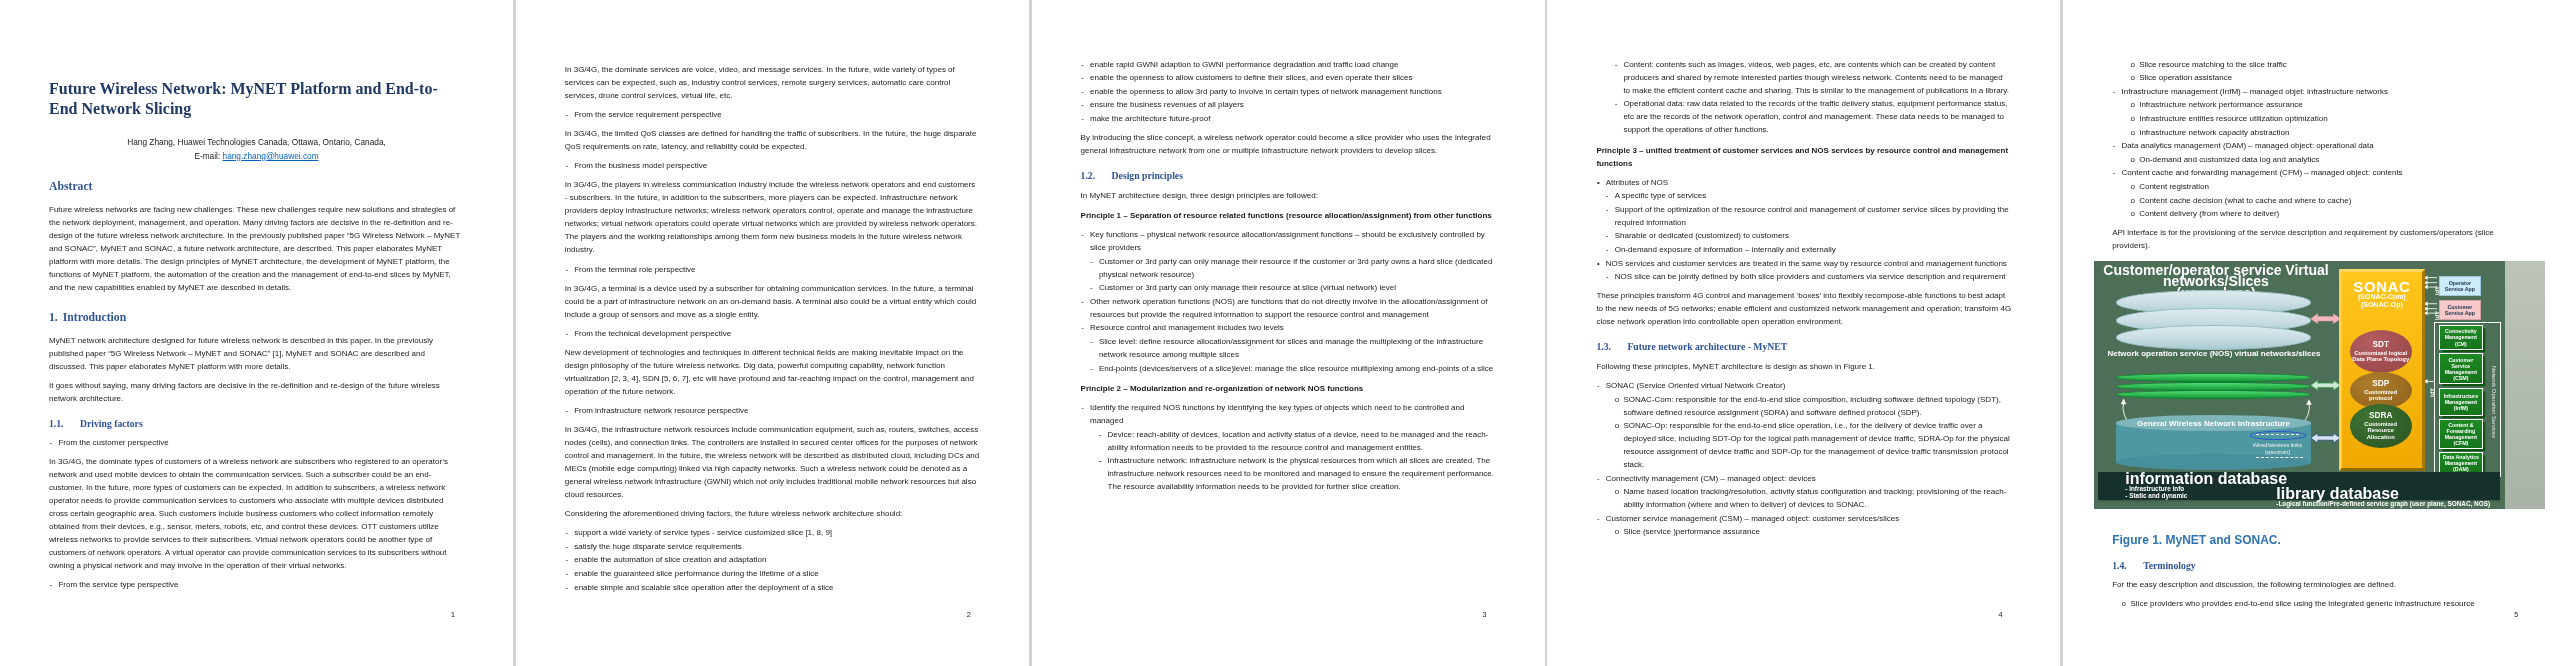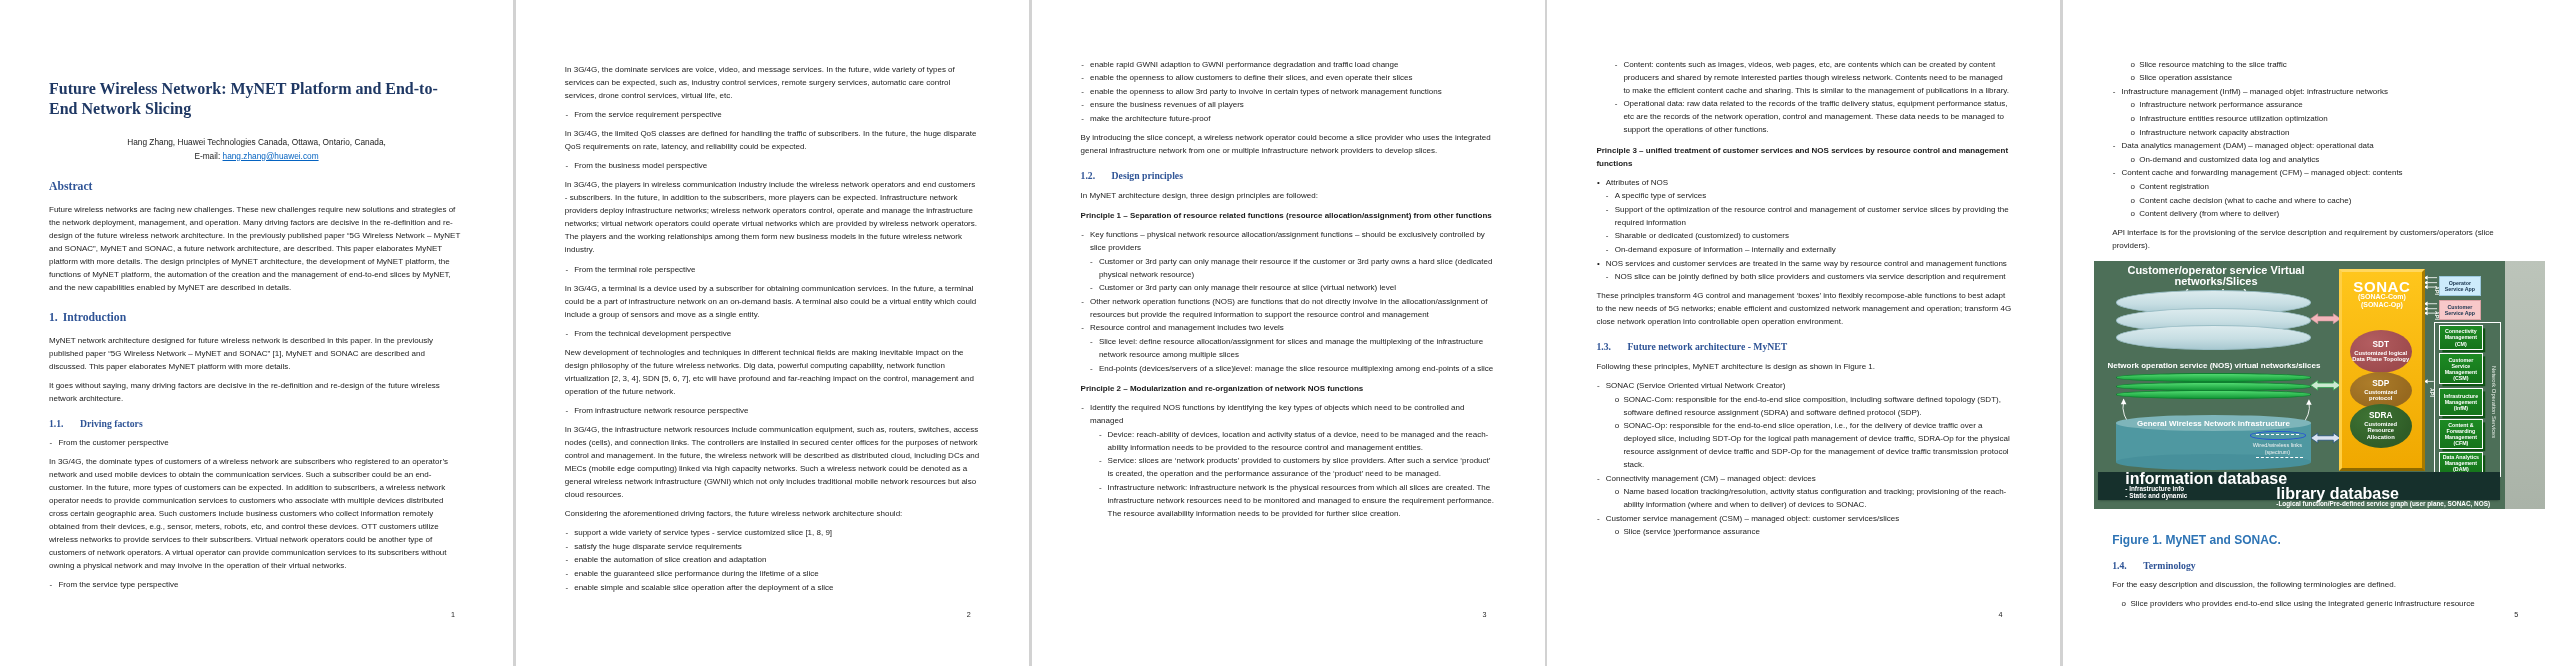--- a/index.html
+++ b/index.html
@@ -48,29 +48,29 @@
   .fig-main{
     position:absolute;left:0;top:0;width:411px;height:248px;
     background:var(--figure-bg-green);overflow:hidden;
     font-family:"Liberation Sans", sans-serif;
   }
   .fig-strip{position:absolute;left:411px;top:0;width:40px;height:248px;
     background:linear-gradient(180deg,#bcc4ba,#aab3a8);}
   .fig-overlay{position:absolute;left:0;top:0;width:411px;height:248px;pointer-events:none;}
   .fig-user-title{
     position:absolute;left:5.6px;top:3.3px;width:233px;text-align:center;
-    color:#fff;font-weight:bold;font-size:11px;line-height:11.7px;
+    color:#fff;font-weight:bold;font-size:14px;line-height:11.7px;
   }
   .disc{
     position:absolute;left:22px;width:195px;height:24.5px;border-radius:50%;
     background:linear-gradient(180deg,#dcebee 0%,#c7dee3 55%,#a9c9d1 100%);
     border:0.6px solid #9bbec6;box-sizing:border-box;
   }
   .fig-nos-label{
-    position:absolute;left:0;top:98px;width:240px;text-align:center;
+    position:absolute;left:0;top:86px;width:240px;text-align:center;
     color:#fff;font-weight:bold;font-size:8px;
   }
   .gdisc{
     position:absolute;left:22px;width:195px;height:8.3px;border-radius:50%;
     background:linear-gradient(180deg,#4fd96f,#149a38);border:0.6px solid #0f8030;box-sizing:border-box;
   }
   .cylinder{position:absolute;left:22px;top:162px;width:195px;height:39px;background:var(--cylinder-teal);}
   .cylinder::before{
     content:"";position:absolute;left:0;top:-7.8px;width:100%;height:15.6px;border-radius:50%;
     background:#7eb5ba;
@@ -207,21 +207,21 @@
       <div class="li l0"><span class="marker">-</span><span class="litext">Key functions – physical network resource allocation/assignment functions – should be exclusively controlled by slice providers</span></div>
       <div class="li l1"><span class="marker">-</span><span class="litext">Customer or 3rd party can only manage their resource if the customer or 3rd party owns a hard slice (dedicated physical network resource)</span></div>
       <div class="li l1"><span class="marker">-</span><span class="litext">Customer or 3rd party can only manage their resource at slice (virtual network) level</span></div>
       <div class="li l0"><span class="marker">-</span><span class="litext">Other network operation functions (NOS) are functions that do not directly involve in the allocation/assignment of resources but provide the required information to support the resource control and management</span></div>
       <div class="li l0"><span class="marker">-</span><span class="litext">Resource control and management includes two levels</span></div>
       <div class="li l1"><span class="marker">-</span><span class="litext">Slice level: define resource allocation/assignment for slices and manage the multiplexing of the infrastructure network resource among multiple slices</span></div>
       <div class="li l1"><span class="marker">-</span><span class="litext">End-points (devices/servers of a slice)level: manage the slice resource multiplexing among end-points of a slice</span></div>
       <div class="para principle">Principle 2 – Modularization and re-organization of network NOS functions</div>
       <div class="li l0"><span class="marker">-</span><span class="litext">Identify the required NOS functions by identifying the key types of objects which need to be controlled and managed</span></div>
       <div class="li l2"><span class="marker">-</span><span class="litext">Device: reach-ability of devices, location and activity status of a device, need to be managed and the reach-ability information needs to be provided to the resource control and management entities.</span></div>
-      <div class="li l2"><span class="marker">-</span><span class="litext">Service: slices are ‘network products’ provided to customers by slice providers. After such a service ‘product’ is created, the operation and the performance assurance of the ‘product’ need to be managed.</span></div>
+      <div class="li l2"><span class="marker">-</span></div>
       <div class="li l2"><span class="marker">-</span><span class="litext">Infrastructure network: infrastructure network is the physical resources from which all slices are created. The infrastructure network resources need to be monitored and managed to ensure the requirement performance. The resource availability information needs to be provided for further slice creation.</span></div>
     </div>
   <div class="page-num">3</div>
 </div>
 
 <div class="page">
   <div class="blocks">
       <div class="li l2"><span class="marker">-</span><span class="litext">Content: contents such as images, videos, web pages, etc, are contents which can be created by content producers and shared by remote interested parties though wireless network. Contents need to be managed to make the efficient content cache and sharing. This is similar to the management of publications in a library.</span></div>
       <div class="li l2"><span class="marker">-</span><span class="litext">Operational data: raw data related to the records of the traffic delivery status, equipment performance status, etc are the records of the network operation, control and management. These data needs to be managed to support the operations of other functions.</span></div>
       <div class="para principle">Principle 3 – unified treatment of customer services and NOS services by resource control and management functions</div>

